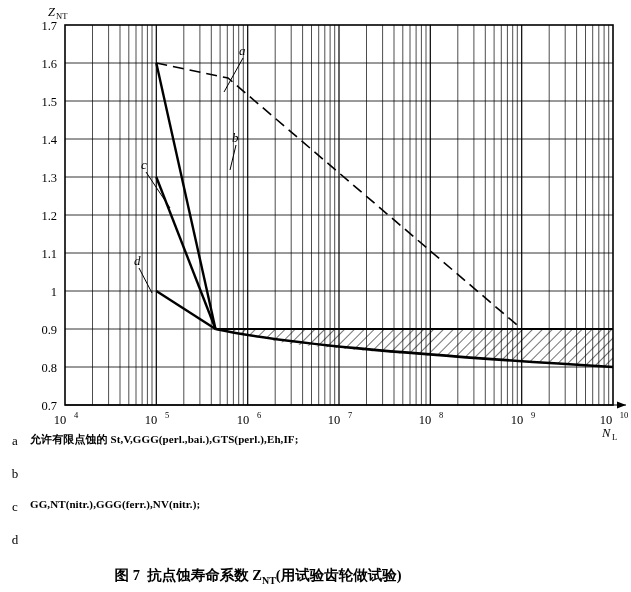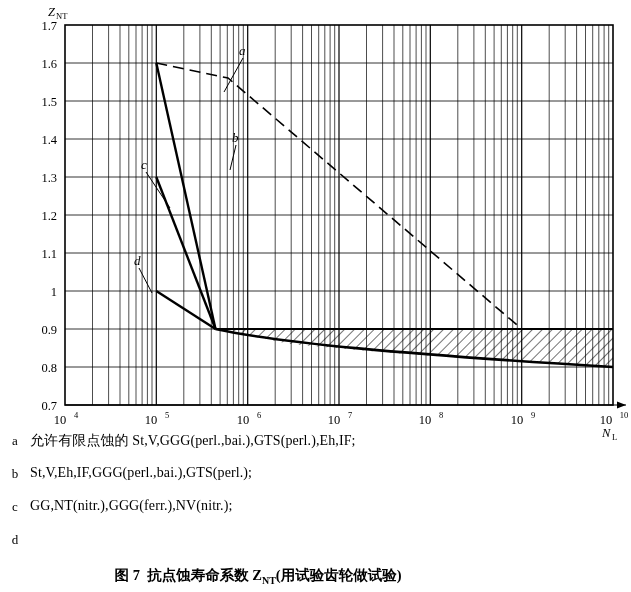--- a/index.html
+++ b/index.html
@@ -31,22 +31,23 @@
   .legend-key{
     width:30px;
     text-align:center;
     font-family:"Liberation Serif", serif;
     font-size:13px;
     flex:0 0 30px;
     padding-top:1px;
   }
   .legend-text{
     flex:1 1 auto;
-    font-size:14px;
+    font-size:11px;
     letter-spacing:0.1px;
+    font-weight:bold;
   }
   .caption{
     position:absolute;
     left:0; top:566px;
     width:516px;
     text-align:center;
     font-weight:bold;
     font-size:14.5px;
     font-family:"Liberation Serif", serif;
   }
@@ -240,21 +241,20 @@
 </svg>
 </div>
 
 <div class="legend">
   <div class="legend-row">
     <div class="legend-key">a</div>
     <div class="legend-text">允许有限点蚀的 St,V,GGG(perl.,bai.),GTS(perl.),Eh,IF;</div>
   </div>
   <div class="legend-row">
     <div class="legend-key">b</div>
-    <div class="legend-text">St,V,Eh,IF,GGG(perl.,bai.),GTS(perl.);</div>
   </div>
   <div class="legend-row">
     <div class="legend-key">c</div>
     <div class="legend-text">GG,NT(nitr.),GGG(ferr.),NV(nitr.);</div>
   </div>
   <div class="legend-row">
     <div class="legend-key">d</div>
   </div>
 </div>
 

